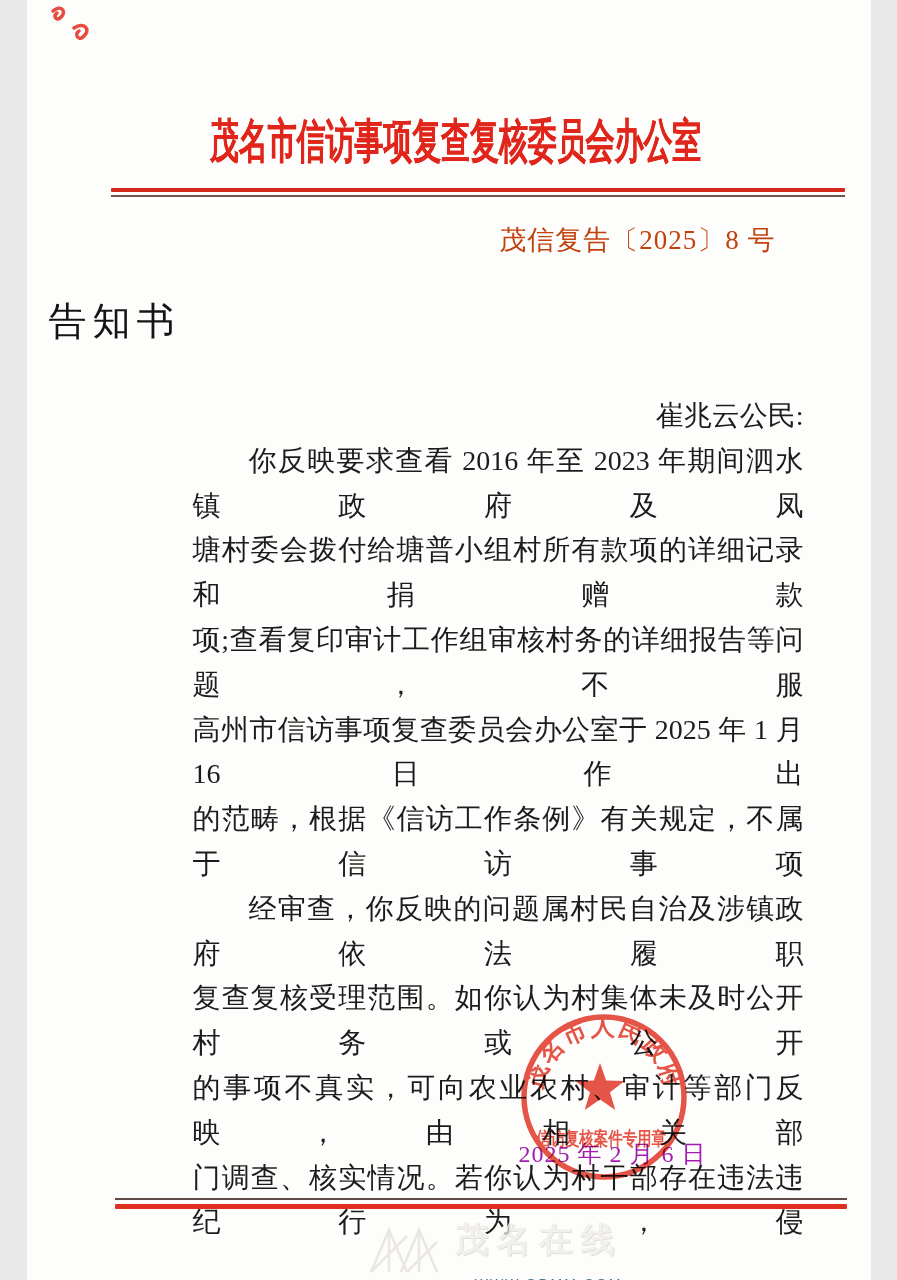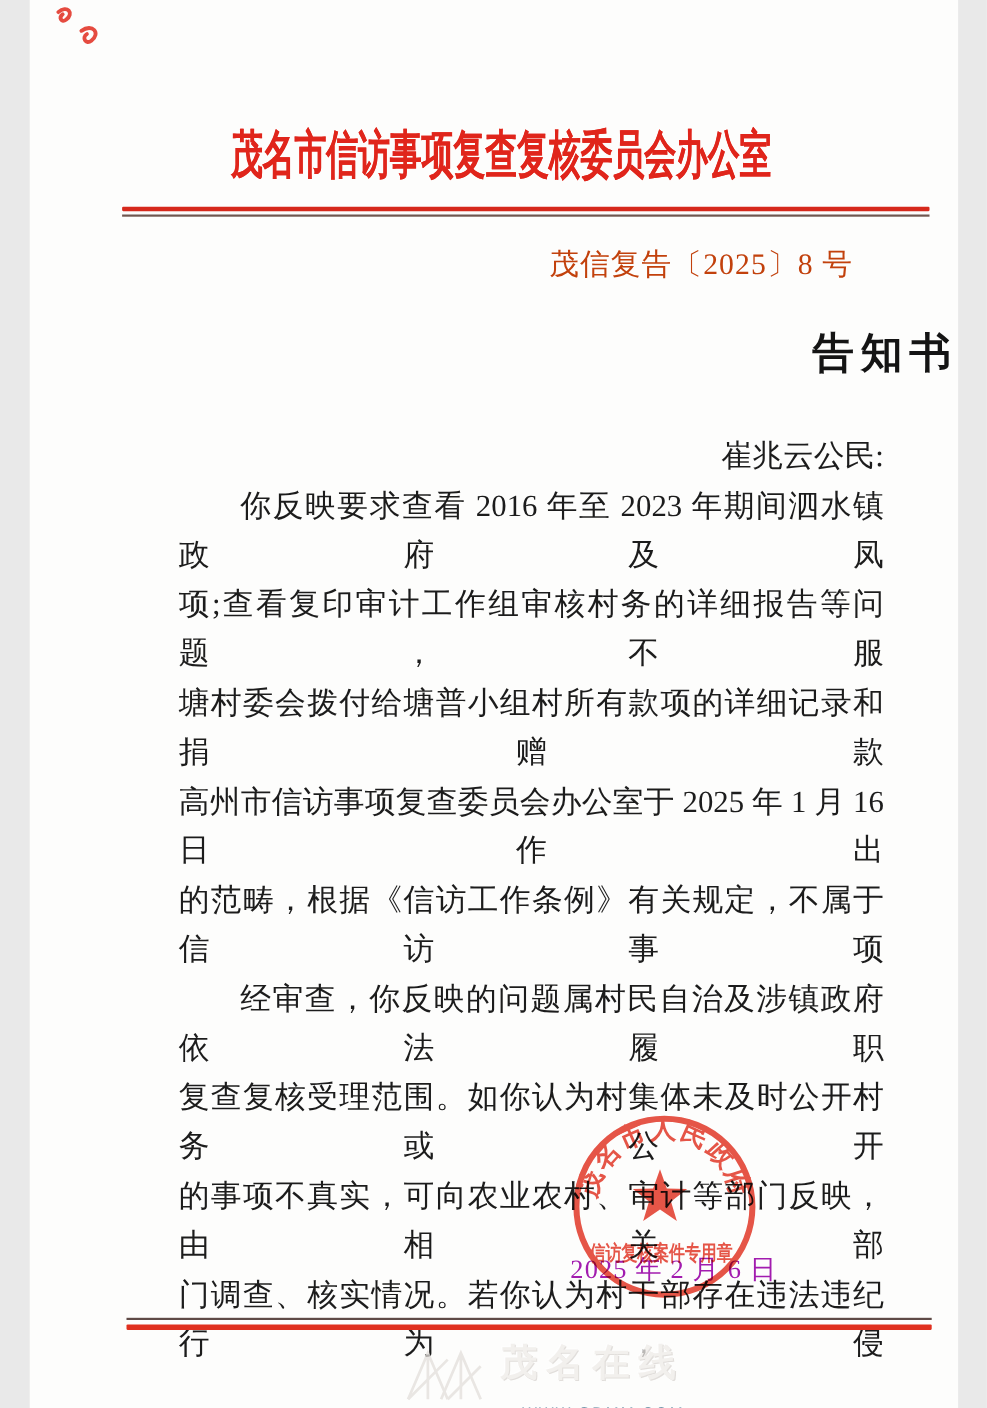--- a/index.html
+++ b/index.html
@@ -30,29 +30,29 @@
   .head-rule { position: absolute; left: 84px; width: 734px; top: 188px; }
   .head-rule .r1 { height: 4px; background: #d6291c; border-radius: 1px; }
   .head-rule .r2 { height: 2px; background: #6f5750; margin-top: 3px; }
   .doc-number {
     position: absolute; right: 95px; top: 222px;
     font-size: 27px; letter-spacing: 1px; color: #c2410c;
   }
   
   .letter-title {
     position: absolute; left: 0; right: 0; top: 296px;
-    text-align: right; padding-left: 22px;
-    font-size: 38px; font-weight: bold; letter-spacing: 6px; color: #141414;
+    text-align: left; padding-left: 22px;
+    font-size: 38px; font-weight: normal; letter-spacing: 6px; color: #141414;
   }
   .letter-body {
     position: absolute; left: 136px; top: 394px; width: 641px;
     font-size: 28px; line-height: 44.8px; color: #1c1c1c;
   }
   .letter-body .salutation { text-align: right; }
-  .letter-body .line { text-align: justify; text-align-last: justify; text-justify: inter-character; }
+  .letter-body .line { text-align: justify; text-align-last: justify; text-justify: inter-character; margin-left: 30px; }
   .letter-body .line.last { text-align-last: left; }
   .letter-body .line.indent { text-indent: 2em; }
   .letter-date {
     position: absolute; left: 492px; top: 1138px;
     font-size: 24px; letter-spacing: 1px; color: #a21caf; z-index: 1;
   }
   
   .seal {
     position: absolute; left: 492px; top: 1012px;
     width: 170px; height: 170px;
@@ -98,22 +98,22 @@
     <div class="r2"></div>
   </div>
   <div class="doc-number">茂信复告〔2025〕8 号</div>
 
   <div class="letter-title">告知书</div>
 
   <div class="letter-body">
     <div class="salutation">崔兆云公民:</div>
 
   <div class="line indent">你反映要求查看 2016 年至 2023 年期间泗水镇政府及凤</div>
+      <div class="line">塘村委会拨付给塘普小组村所有款项的详细记录和捐赠款</div>
       <div class="line">项;查看复印审计工作组审核村务的详细报告等问题，不服</div>
-      <div class="line">塘村委会拨付给塘普小组村所有款项的详细记录和捐赠款</div>
       <div class="line">高州市信访事项复查委员会办公室于 2025 年 1 月 16 日作出</div>
       <div class="line">的范畴，根据《信访工作条例》有关规定，不属于信访事项</div>
       <div class="line indent">经审查，你反映的问题属村民自治及涉镇政府依法履职</div>
       <div class="line">复查复核受理范围。如你认为村集体未及时公开村务或公开</div>
       <div class="line">的事项不真实，可向农业农村、审计等部门反映，由相关部</div>
       <div class="line">门调查、核实情况。若你认为村干部存在违法违纪行为，侵</div>
     </div>
 
   <div class="letter-date">2025 年 2 月 6 日</div>
 

